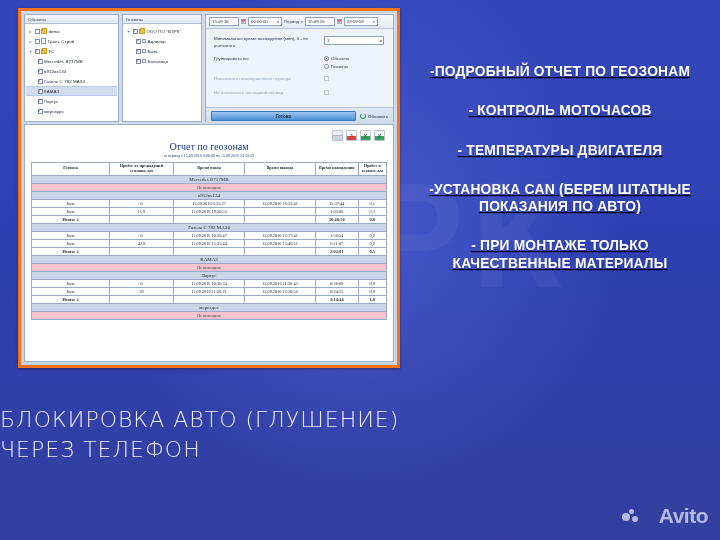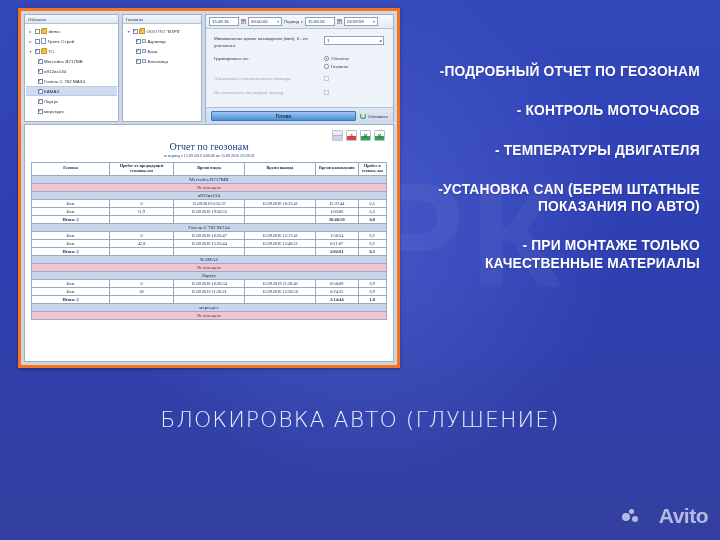--- a/index.html
+++ b/index.html
@@ -119,33 +119,33 @@
   td.c-prev { width:18%; }
   td.c-in, td.c-out { width:20%; }
   td.c-dur { width:12%; }
   td.c-km { width:8%; }
   tr.grp td { background:#c9d6ea; font-weight:normal; font-size:5px; text-align:center; }
   tr.novisit td { background:#f5c3cf; font-size:4.2px; color:#3a3a3a; }
   tr.total td { font-weight:bold; }
   tr.total td:first-child { text-align:center; }
 
   
-  .bullets { position:absolute; left:408px; top:62px; width:304px; text-align:right; }
+  .bullets { position:absolute; left:408px; top:62px; width:304px; text-align:center;text-decoration:underline; }
   .bullet {
     color:#ffffff; font-weight:bold; font-size:15px; line-height:1.15;
     margin-bottom:22px; letter-spacing:.2px;
     font-family:"Liberation Sans", sans-serif;
     transform:scaleX(.92); transform-origin:center;
     text-shadow:0 1px 1px rgba(0,0,0,.18);
   }
   .bullet:last-child { margin-bottom:0; }
 
   
   .caption {
-    position:absolute; left:0; right:0; top:405px; text-align:center;
+    position:absolute; left:0; right:0; top:405px; text-align:left;
     color:#e9ecfb; font-size:22px; line-height:1.35; letter-spacing:1px;
     font-family:"DejaVu Sans", sans-serif; font-weight:300;
   }
   .caption .l2 { display:block; }
 
   
   .avito { position:absolute; right:12px; bottom:12px; display:flex; align-items:center; gap:20px; opacity:.72; }
   .av-dots { position:relative; width:17px; height:15px; }
   .av-dots i { position:absolute; border-radius:50%; background:#e6e9f7; display:block; }
   .av-d1 { width:8px; height:8px; left:0; top:4px; }
@@ -440,20 +440,21 @@
 <div class="bullets" id="promo-bullets">
     <div class="bullet">-ПОДРОБНЫЙ ОТЧЕТ ПО ГЕОЗОНАМ</div>
     <div class="bullet">- КОНТРОЛЬ МОТОЧАСОВ</div>
     <div class="bullet">- ТЕМПЕРАТУРЫ ДВИГАТЕЛЯ</div>
     <div class="bullet">-УСТАНОВКА CAN (БЕРЕМ ШТАТНЫЕ ПОКАЗАНИЯ ПО АВТО)</div>
     <div class="bullet">- ПРИ МОНТАЖЕ ТОЛЬКО КАЧЕСТВЕННЫЕ МАТЕРИАЛЫ</div>
   </div>
 
 <div class="caption">
   <span class="l1">БЛОКИРОВКА АВТО (ГЛУШЕНИЕ)</span>
+  <span class="l2">ЧЕРЕЗ ТЕЛЕФОН</span>
 </div>
 
 <div class="avito">
   <span class="av-dots">
     <i class="av-d1"></i>
       <i class="av-d2"></i>
       <i class="av-d3"></i>
   </span>
   <span class="av-text">Avito</span>
 </div>

